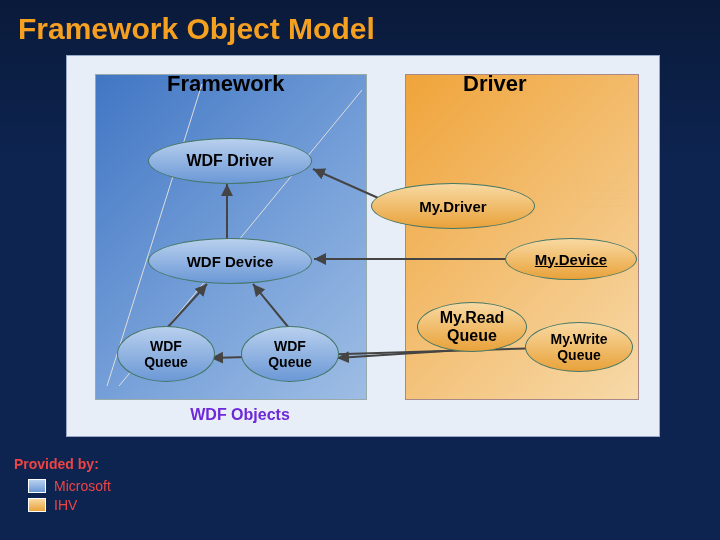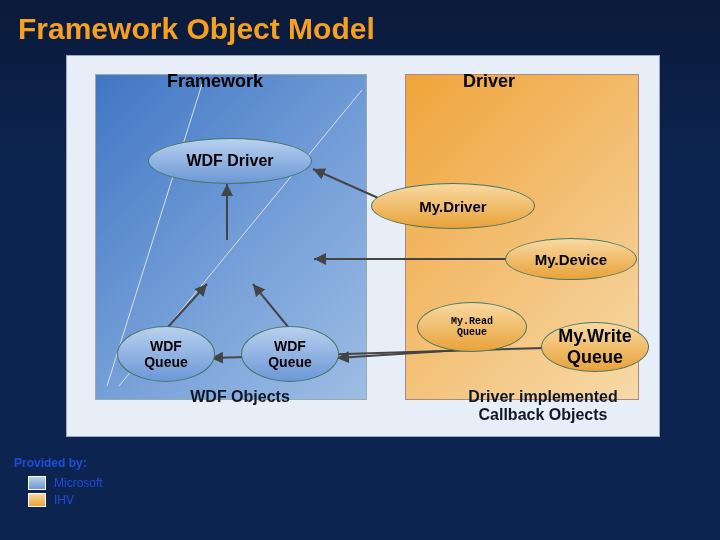--- a/index.html
+++ b/index.html
@@ -39,21 +39,21 @@
     position: absolute;
     left: 338px;
     top: 18px;
     width: 234px;
     height: 326px;
     background: linear-gradient(135deg, #f0a43a 0%, #f3c178 55%, #f7d9a8 100%);
     border: 1px solid #a88;
   }
   .panel-label {
     position: absolute;
-    font-size: 18px;
+    font-size: 22px;
     font-weight: bold;
     color: #000;
   }
   .framework-label { left: 100px; top: 15px; }
   .driver-label { left: 396px; top: 15px; }
 
   .ellipse {
     position: absolute;
     border-radius: 50%;
     display: flex;
@@ -68,43 +68,43 @@
     border: 1px solid #476;
   }
   .orange-e {
     background: linear-gradient(180deg, #f8d9a2 0%, #e9a23a 100%);
     border: 1px solid #476;
     justify-content: center;
   }
   .wdf-driver { left: 81px; top: 82px; width: 164px; height: 46px; font-size: 16px; }
   .my-driver { left: 304px; top: 127px; width: 164px; height: 46px; font-size: 15px; }
   .wdf-device { left: 81px; top: 182px; width: 164px; height: 46px; font-size: 15px; }
-  .my-device { left: 438px; top: 182px; width: 132px; height: 42px; font-size: 15px; z-index: 3; }
+  .my-device { left: 438px; top: 182px; width: 132px; height: 42px; font-size: 15px; z-index: 3; text-decoration: underline; }
   .wdf-q1 { left: 50px; top: 270px; width: 98px; height: 56px; font-size: 14px; }
   .wdf-q2 { left: 174px; top: 270px; width: 98px; height: 56px; font-size: 14px; }
-  .my-read { left: 350px; top: 246px; width: 110px; height: 50px; font-size: 10px; font-family: Liberation Mono, monospace; }
-  .my-write { left: 474px; top: 266px; width: 108px; height: 50px; font-size: 18px; z-index: 3; }
+  .my-read { left: 350px; top: 246px; width: 110px; height: 50px; font-size: 16px; }
+  .my-write { left: 458px; top: 266px; width: 108px; height: 50px; font-size: 14px; z-index: 3; }
 
   .bottom-label {
     position: absolute;
-    top: 332px;
+    top: 350px;
     font-size: 16px;
     font-weight: bold;
     text-align: center;
-    color: #0f172a;
+    color: #6d28d9;
   }
   .bl-left { left: 98px; width: 150px; }
   .bl-right { left: 376px; width: 200px; }
 
   .legend {
     position: absolute;
     left: 14px;
     top: 456px;
-    color: #1d4ed8;
-    font-size: 12px;
+    color: #ef4444;
+    font-size: 14px;
   }
   .legend .prov { font-weight: bold; margin-bottom: 6px; }
   .legend .row { display: flex; align-items: center; margin: 1px 0 3px 14px; }
   .swatch {
     width: 18px; height: 14px; margin-right: 8px; border: 1px solid #fff;
   }
   .sw-blue { background: linear-gradient(180deg, #b9d0ee, #6b98d6); }
   .sw-orange { background: linear-gradient(180deg, #f8d9a2, #e9a23a); }
 
   svg.conn { position: absolute; left: 0; top: 0; pointer-events: none; }
@@ -149,20 +149,23 @@
     <line x1="394" y1="294" x2="270" y2="302" stroke="#444" stroke-width="2" marker-end="url(#arr)"></line>
     <line x1="478" y1="292" x2="144" y2="302" stroke="#444" stroke-width="2" marker-end="url(#arr)"></line>
   </svg>
 
   <div class="ellipse blue-e wdf-driver">
       <span>WDF Driver</span>
     </div>
   <div class="ellipse orange-e my-driver">
       <span>My.Driver</span>
     </div>
+  <div class="ellipse blue-e wdf-device">
+      <span>WDF Device</span>
+    </div>
   <div class="ellipse orange-e my-device">
       <span>My.Device</span>
     </div>
   <div class="ellipse blue-e wdf-q1">
       <span style="white-space:pre-line">WDF
 Queue</span>
     </div>
   <div class="ellipse blue-e wdf-q2">
       <span style="white-space:pre-line">WDF
 Queue</span>
@@ -170,21 +173,20 @@
   <div class="ellipse orange-e my-read">
       <span style="white-space:pre-line">My.Read
 Queue</span>
     </div>
   <div class="ellipse orange-e my-write">
       <span style="white-space:pre-line">My.Write
 Queue</span>
     </div>
 
   <div class="bottom-label bl-left">WDF Objects</div>
-  <div class="bottom-label bl-right">Driver implemented Callback Objects</div>
 </div>
 
 <div class="legend">
   <div class="prov">Provided by:</div>
   <div class="row">
     <div class="swatch sw-blue"></div>
     <span>Microsoft</span>
   </div>
   <div class="row">
     <div class="swatch sw-orange"></div>

